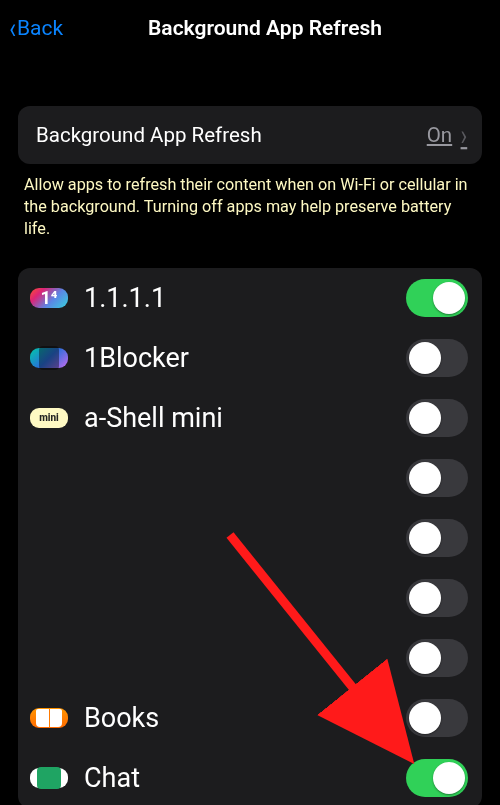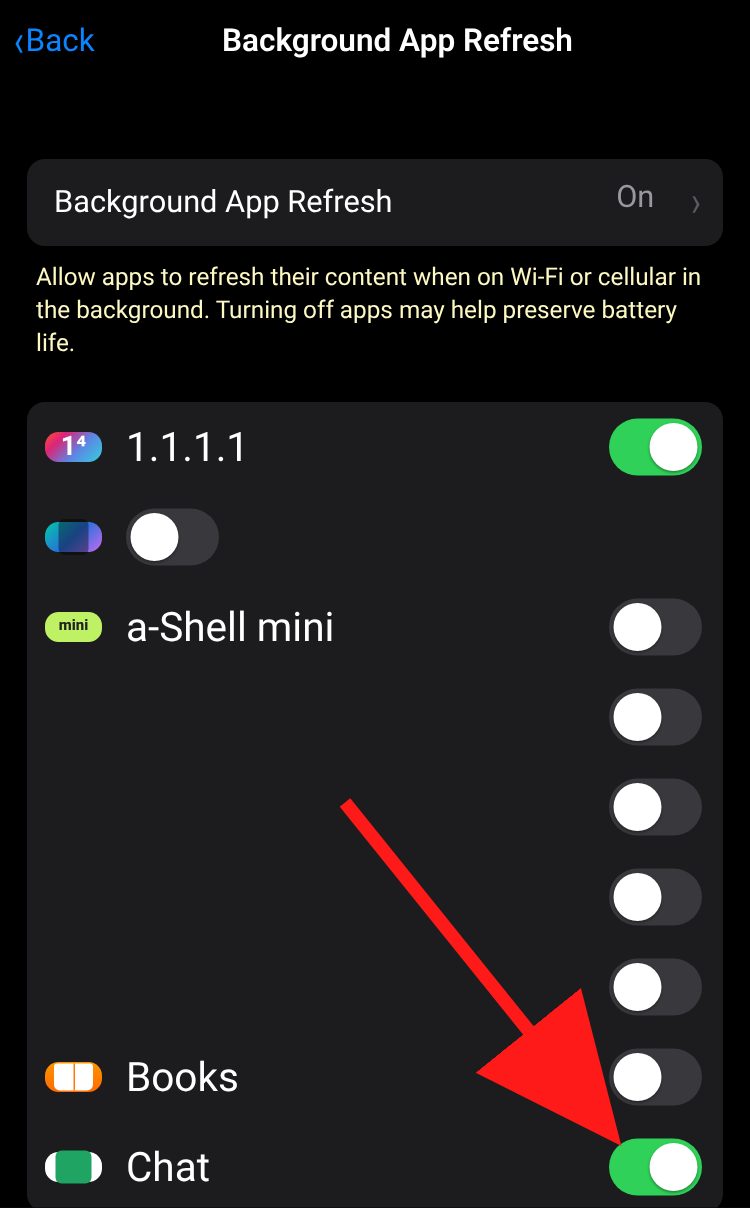--- a/index.html
+++ b/index.html
@@ -55,23 +55,25 @@
   .master-row {
     display: flex;
     align-items: center;
     justify-content: space-between;
     padding: 14px 14px 14px 18px;
     font-size: 20.5px;
     cursor: pointer;
   }
   .master-right {
     display: flex;
-    gap: 24px;
+    align-items: center;
+    gap: 8px;
     color: #98989f;
     font-size: 20.5px;
+    text-decoration: underline;
   }
   .chev-right {
     color: #5a5a5f;
     font-size: 26px;
     font-weight: 400;
     transform: scaleY(1.1) scaleX(0.85);
   }
   .footer-text {
     color: #fef9c3;
     font-size: 16.2px;
@@ -129,21 +131,21 @@
   .icon-1blocker {
     background: linear-gradient(135deg,#00c9a7,#2a6fdb 50%,#c56cf0);
     display:flex;align-items:center;justify-content:center;
     position: relative;
   }
   .icon-1blocker::after{
     content:""; width:20px;height:24px;border-radius:4px;
     background: rgba(0,0,0,.4);
   }
   .icon-ashell {
-    background:#bef264;
+    background:#fef9c3;
     display:flex;align-items:center;justify-content:center;
     color:#222;font-weight:800;font-size:10px;
   }
   .icon-books {
     background: linear-gradient(180deg,#ff9500,#ff6a00);
     display:flex;align-items:center;justify-content:center;
     color:#fff;font-size:22px;
   }
   .icon-chat {
     background:#fff;
@@ -195,20 +197,21 @@
   <div class="app-group" id="app-list">
       <div class="app-row">
         <div class="icon icon-1111">1⁴</div>
         <div class="app-name">1.1.1.1</div>
         <div class="toggle on">
           <div class="knob"></div>
         </div>
       </div>
       <div class="app-row">
         <div class="icon icon-1blocker"></div>
+        <div class="app-name">1Blocker</div>
         <div class="toggle off">
           <div class="knob"></div>
         </div>
       </div>
       <div class="app-row">
         <div class="icon icon-ashell">mini</div>
         <div class="app-name">a-Shell mini</div>
         <div class="toggle off">
           <div class="knob"></div>
         </div>

